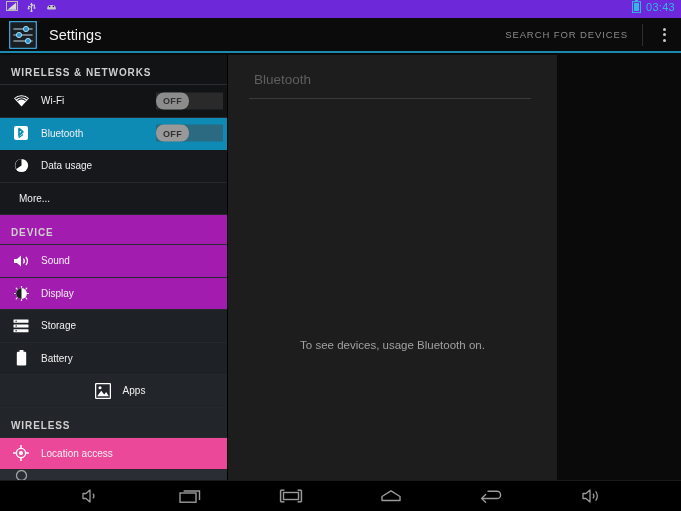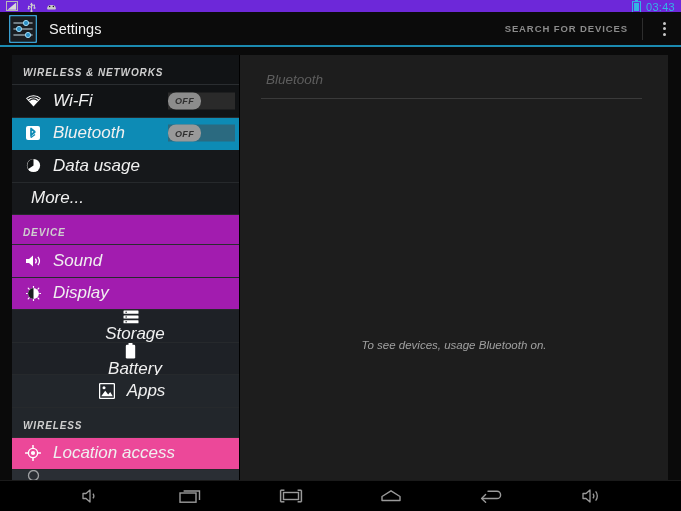--- a/index.html
+++ b/index.html
@@ -26,54 +26,53 @@
   #status-left { display: flex; align-items: center; gap: 9px; }
   #status-right { margin-left: auto; display: flex; align-items: center; gap: 5px; }
   .status-icon { display: block; }
   #clock {
     color: #33b5e5; font-size: 11px; letter-spacing: .3px;
     font-family: "Liberation Sans", sans-serif;
   }
 
   
   #action-bar {
-    position: absolute; top: 12px; left: 0;
+    position: absolute; top: 18px; left: 0;
     width: 681px; height: 35px;
     background: #0b0b0b;
     display: flex; align-items: center;
     border-bottom: 2px solid #1b8ab0;
   }
   #app-icon-wrap { margin-left: 9px; display: flex; align-items: center; }
   #app-title {
     color: #f2f2f2; font-size: 14.5px; margin-left: 12px;
     font-weight: normal;
   }
   #action-right { margin-left: auto; display: flex; align-items: center; height: 100%; }
   #search-devices {
     color: #8b8b8b; font-size: 9.5px; letter-spacing: .9px;
-    font-weight: bold; padding: 0 10px; white-space: nowrap;
+    font-weight: normal; padding: 0 10px; white-space: nowrap;
   }
   #action-divider {
     width: 1px; height: 22px; background: #2e2e2e; margin: 0 4px;
   }
   #overflow-menu {
     width: 34px; height: 100%;
     display: flex; flex-direction: column; align-items: center; justify-content: center;
     gap: 2.5px;
   }
   #overflow-menu i {
     display: block; width: 3px; height: 3px; background: #c8c8c8; border-radius: 50%;
   }
 
   
   #content {
-    position: absolute; top: 55px; left: 12px;
-    width: 656px; height: 425px;
+    position: absolute; top: 55px; left: 0;
+    width: 557px; height: 425px;
     display: flex;
-    font-style: italic;
   }
 
   
   #sidebar {
     width: 228px; height: 425px;
     background: #111315;
     position: relative;
     overflow: hidden;
     border-right: 1px solid #000;
   }
@@ -89,21 +88,21 @@
     padding-left: 10px;
     border-bottom: 1px solid #26292c;
     position: relative;
   }
   .sb-row.sel { background: #0d8bb5; border-bottom-color: #0d8bb5; }
   .sb-icon {
     width: 22px; min-width: 22px; display: flex;
     align-items: center; justify-content: center;
   }
   .sb-label {
-    color: #f0f0f0; font-size: 17px; margin-left: 9px;
+    color: #f0f0f0; font-size: 10px; margin-left: 9px;
     font-weight: normal;
   }
   .sb-row.noicon .sb-label { }
   .toggle {
     position: absolute; right: 4px; top: 50%; transform: translateY(-50%);
     width: 67px; height: 17px;
     background: #2a2a2a;
   }
   .sb-row.sel .toggle { background: #2b6a80; }
   .toggle .thumb {
@@ -113,21 +112,21 @@
     display: flex; align-items: center; justify-content: center; border-radius: 8px;
   }
   .sb-row.sel .toggle .thumb { background: #999999; }
   .toggle .thumb span {
     color: #303030; font-size: 9px; font-weight: bold; letter-spacing: .4px;
   }
   
   .tone1 { background: #111315; }
   .tone2 { background: #16181b; }
   .tone3 { background: #a21caf; }
-  .tone4 { background: #1e2126; flex-direction: column; }
+  .tone4 { background: #1e2126; }
   .tone5 { background: #22262b; justify-content: center; }
   .tone6 { background: #ec4899; }
   .sb-cut {
     height: 12px;
     background: #2a2e34;
     border-bottom: 1px solid #303439;
     display: flex; align-items: center; padding-left: 10px;
     overflow: hidden;
   }
   .sb-cut .sb-icon, .sb-cut .sb-label { opacity: .55; }

